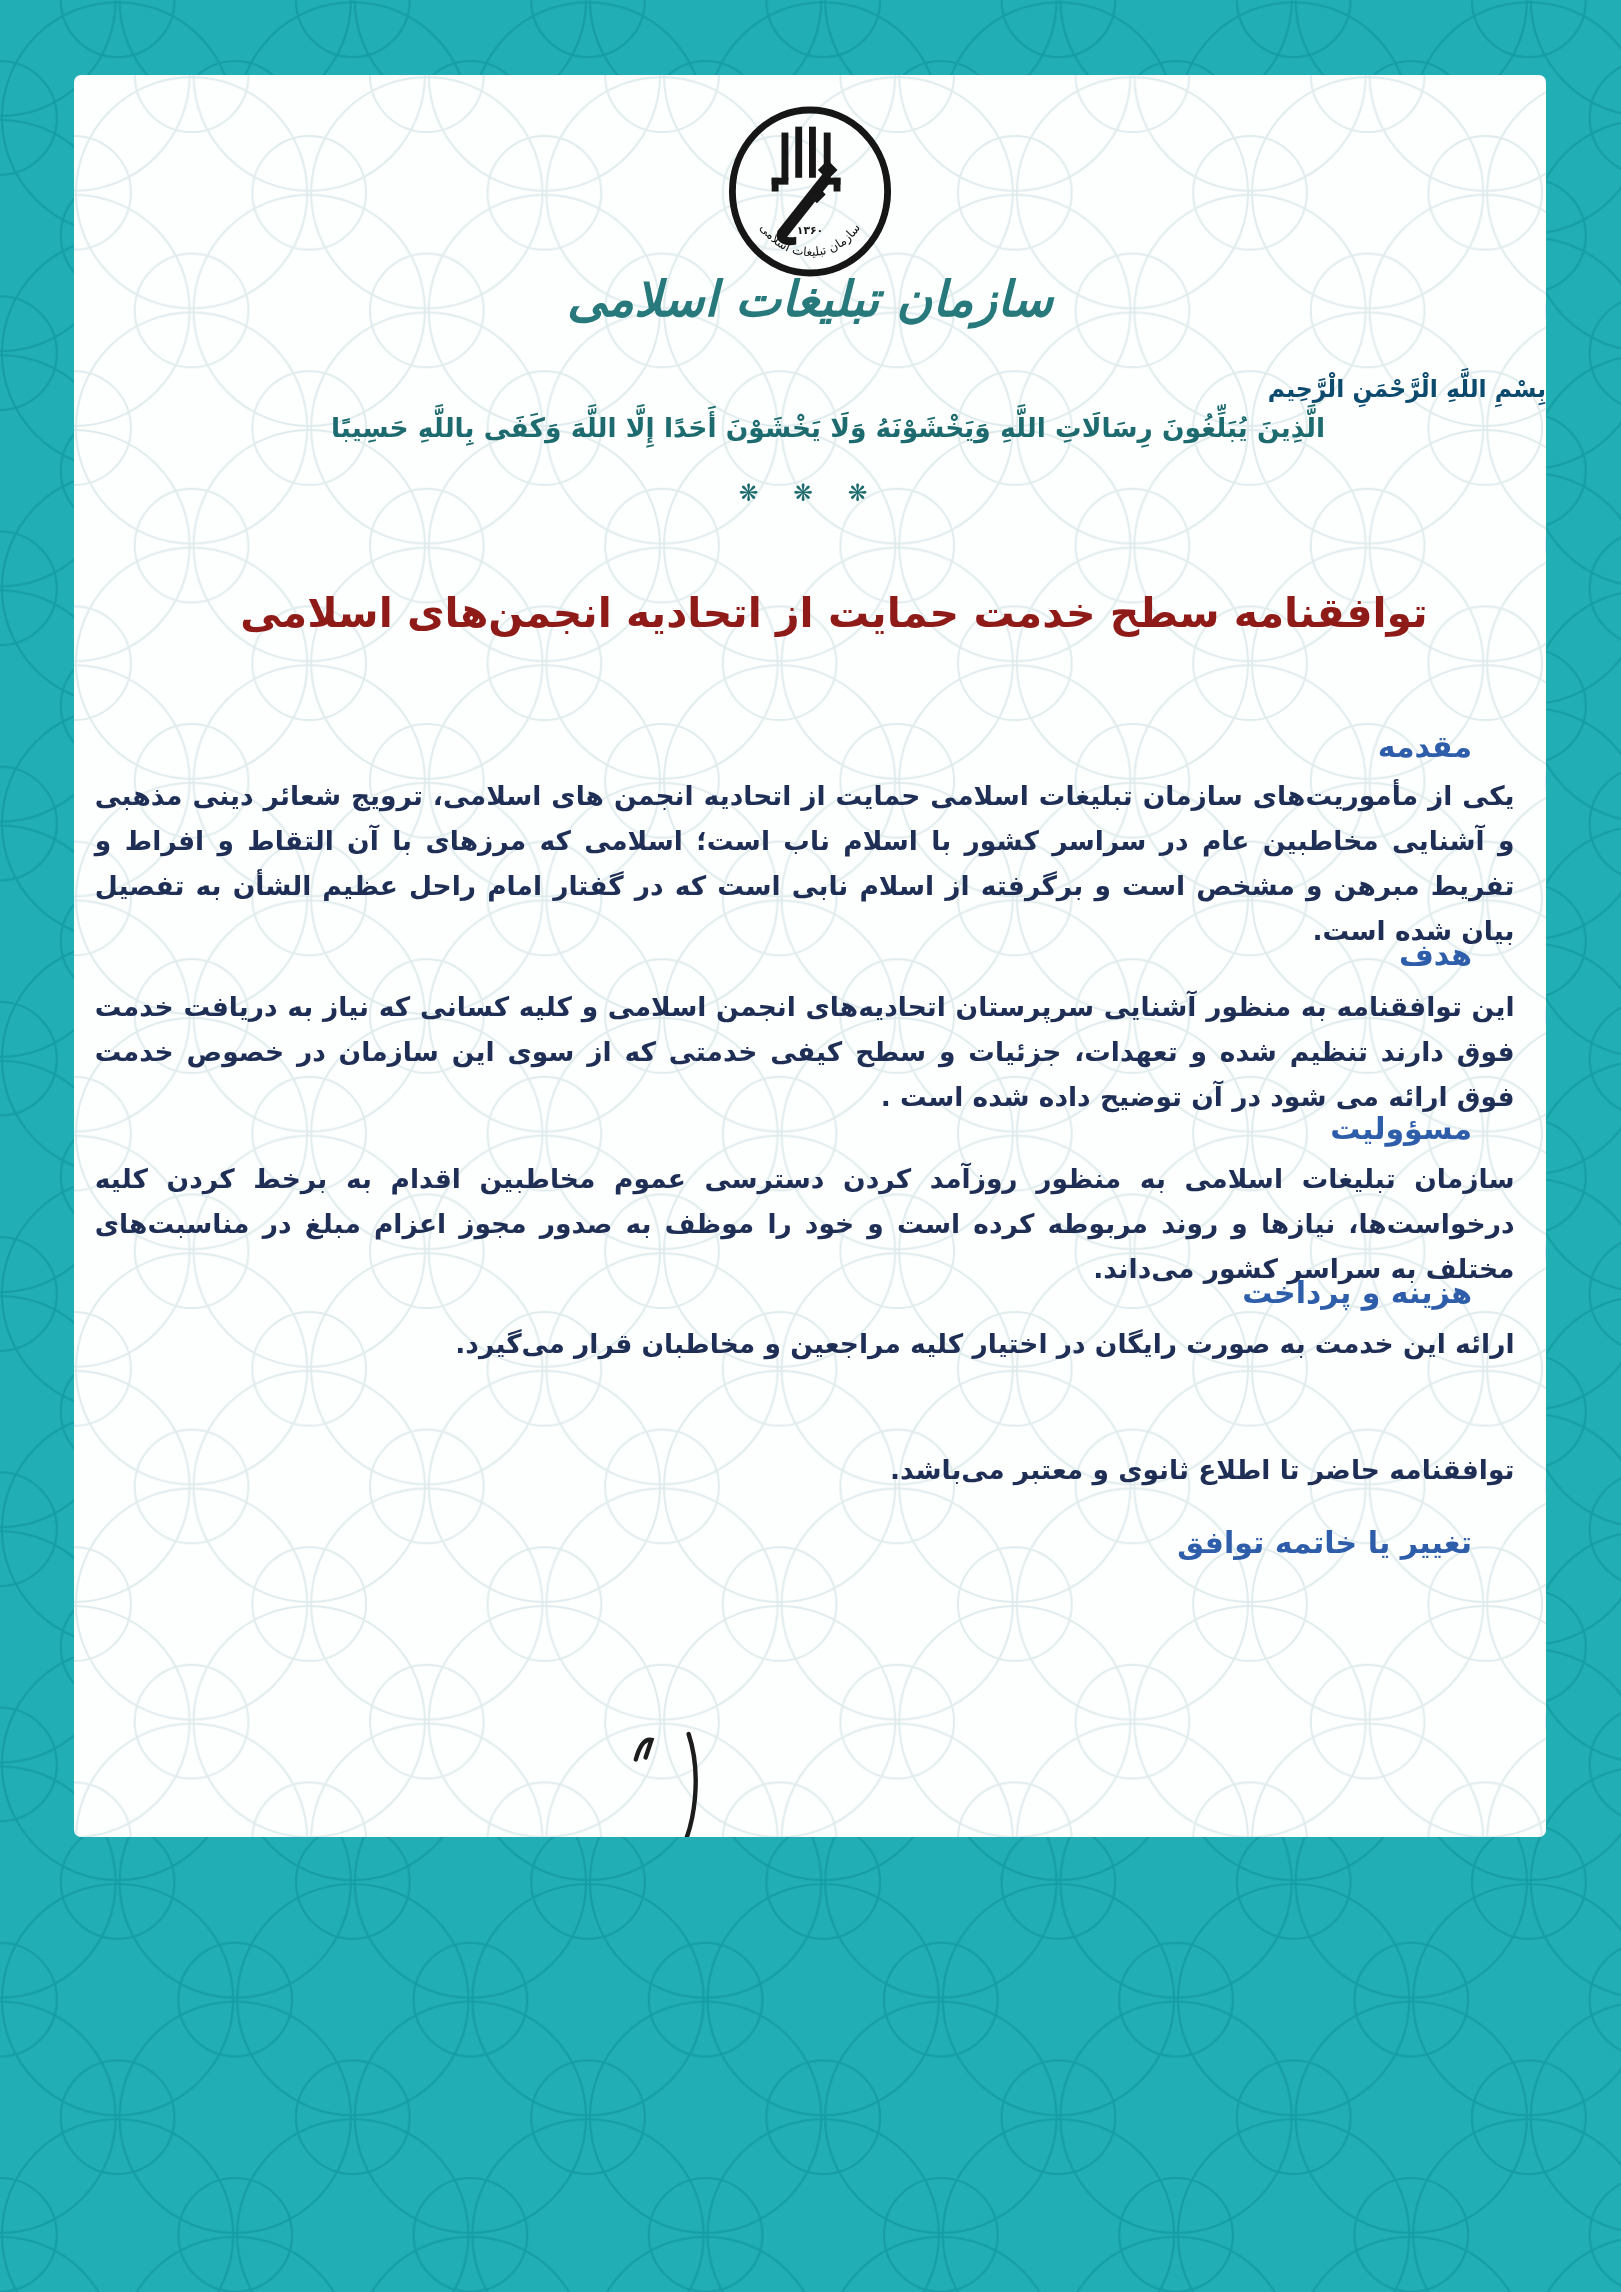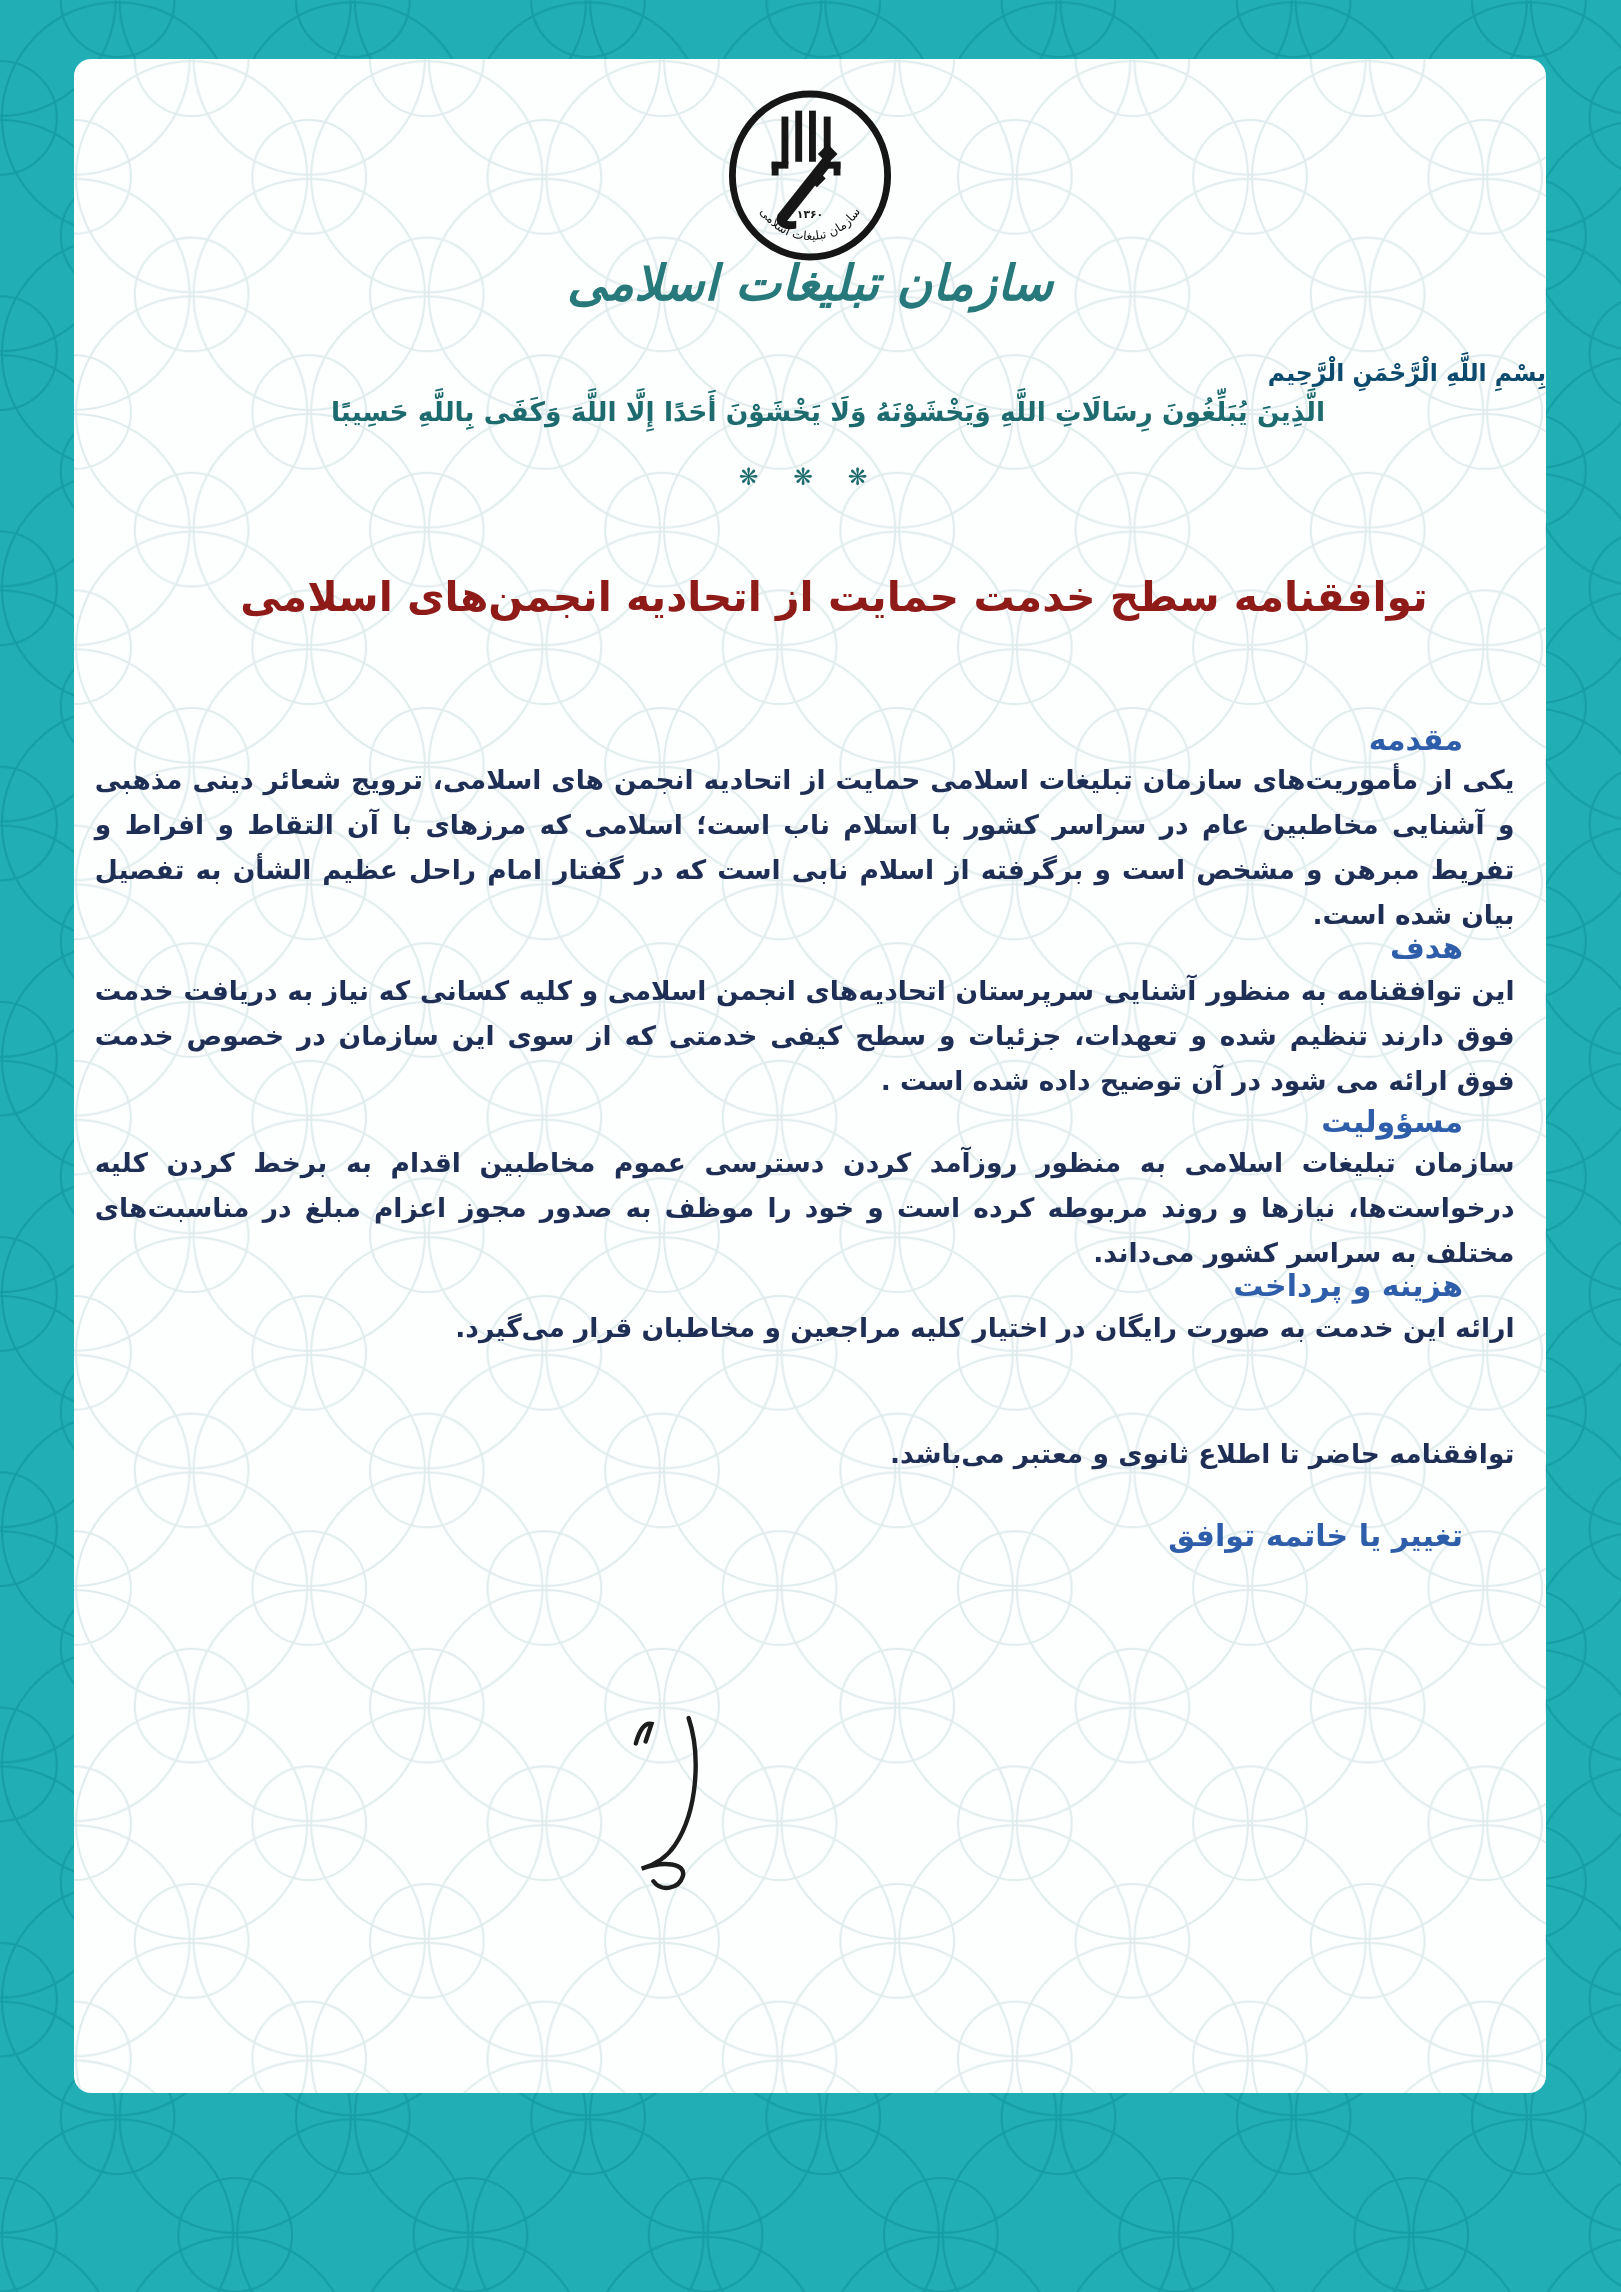--- a/index.html
+++ b/index.html
@@ -5,22 +5,22 @@
   html,body{margin:0;padding:0;background:#21aeb5;}
   .page{
     position:relative;
     width:1621px;height:2293px;
     background:#21aeb5;
     overflow:hidden;
     font-family:"DejaVu Sans",sans-serif;
   }
   .bg-border{position:absolute;inset:0;width:1621px;height:2293px;color:#0d8f99;opacity:.55;}
   .card{
-    position:absolute;left:74px;top:59px;width:1472px;height:2034px;
-    background:#fdfefe;border-radius:17px;overflow:hidden;
+    position:absolute;left:74px;top:75px;width:1472px;height:1762px;
+    background:#fdfefe;border-radius:7px;overflow:hidden;
   }
   .bg-card{position:absolute;inset:0;width:1472px;height:2130px;color:#ccdfe1;opacity:.6;}
   .card > .abs{position:absolute;}
   .emblem{left:50%;top:30px;transform:translateX(-50%);}
   .org-calligraphy{
     left:0;right:0;top:196px;text-align:center;
     font-size:49px;font-weight:700;font-style:italic;
     color:#27797c;letter-spacing:-1px;direction:rtl;
   }
   .bismillah{
@@ -33,21 +33,21 @@
   }
   .stars{
     left:0;right:0;top:404px;text-align:center;
     font-size:23.5px;color:#1d6b6e;letter-spacing:13.7px;
   }
   .doc-title{
     left:0;right:0;top:514px;margin:0;text-align:center;direction:rtl;
     font-size:41px;font-weight:800;color:#8e1b17;padding-left:48px;
   }
   .sec-h{
-    right:67px;left:15.7px;text-align:right;direction:rtl;margin:16px;
+    right:67px;left:15.7px;text-align:right;direction:rtl;margin:7px;
     font-size:30px;font-weight:800;color:#2e5ea9;
   }
   .sec-p{
     right:22.5px;left:11.8px;margin:9px;direction:rtl;
     text-align:justify;
     font-size:26.5px;font-weight:700;color:#1f2e55;line-height:45px;
   }
   .h1{top:647px}.p1{top:689px}
   .h2{top:855px}.p2{top:900px}
   .h3{top:1029px}.p3{top:1072px}

